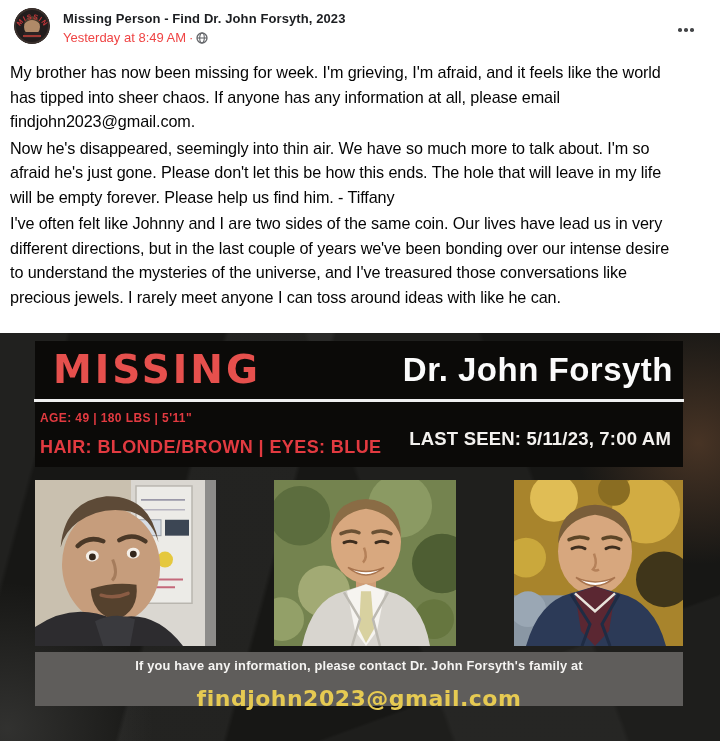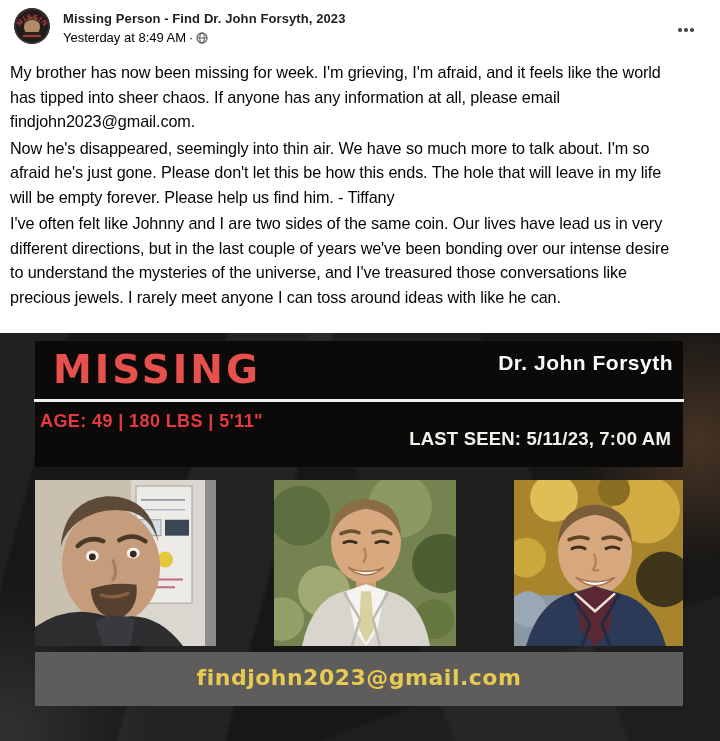--- a/index.html
+++ b/index.html
@@ -7,21 +7,21 @@
     width:720px;height:741px;position:relative;background:#ffffff;
     font-family:"Liberation Sans", sans-serif;overflow:hidden;
     -webkit-font-smoothing:antialiased;
   }
   
   .post-header{position:absolute;top:0;left:0;width:720px;height:56px;}
   .avatar{position:absolute;left:14px;top:8px;width:36px;height:36px;border-radius:50%;
     overflow:hidden;cursor:pointer;}
   .header-text{position:absolute;left:63px;top:11px;}
   .page-name{font-size:13px;font-weight:bold;color:#1c1e21;letter-spacing:.1px;cursor:pointer;}
-  .sub-row{margin-top:4px;font-size:13px;color:#000000;display:flex;align-items:center;gap:3px;}
+  .sub-row{margin-top:4px;font-size:13px;color:#ef4444;display:flex;align-items:center;gap:3px;}
   .sub-row .ts{cursor:pointer;}
   .more-btn{position:absolute;right:18px;top:18px;width:32px;height:24px;display:flex;
     align-items:center;justify-content:center;gap:2.5px;cursor:pointer;border-radius:4px;}
   .more-btn i{width:3.6px;height:3.6px;border-radius:50%;background:#444648;display:block;}
   
   .post-body{position:absolute;left:10px;top:60px;width:700px;color:#050505;
     font-size:16.2px;line-height:24.5px;letter-spacing:-.1px;}
   .post-body p{margin:0 0 2px 0;white-space:pre-line;}
   .hashtag{display:inline-block;margin-top:1px;color:#6486c2;text-decoration:none;cursor:pointer;}
   
@@ -32,23 +32,23 @@
       radial-gradient(circle at 1% 97%, rgba(210,210,210,.14), transparent 18%),
       linear-gradient(105deg, rgba(255,255,255,.045) 8%, transparent 8.6%, transparent 27%, rgba(255,255,255,.05) 27.6%, rgba(255,255,255,.05) 40%, transparent 40.6%),
       linear-gradient(70deg, transparent 52%, rgba(255,255,255,.035) 52.6%, rgba(255,255,255,.035) 72%, transparent 72.6%),
       linear-gradient(160deg, transparent 78%, rgba(255,255,255,.03) 78.5%),
       #171715;
   }
   .poster-panel{position:absolute;left:35px;top:8px;width:648px;height:126px;background:#0b0a08;}
   .missing-title{position:absolute;left:18px;top:6px;font-family:"DejaVu Sans", sans-serif;
     font-size:39px;font-weight:bold;color:#e6504d;letter-spacing:3px;}
   .person-name{position:absolute;right:10px;top:10px;font-family:"Liberation Sans", sans-serif;
-    font-size:21px;font-weight:bold;color:#fbfbfb;letter-spacing:.5px;margin-left:28px;}
+    font-size:33px;font-weight:bold;color:#fbfbfb;letter-spacing:.5px;margin-left:28px;}
   .poster-divider{position:absolute;left:-1px;right:-1px;top:58px;height:3px;background:#efefef;}
-  .stats-line1{position:absolute;left:5px;top:70px;font-size:18px;font-weight:bold;
+  .stats-line1{position:absolute;left:5px;top:70px;font-size:12px;font-weight:bold;
     color:#e23a40;letter-spacing:.4px;}
   .stats-line2{position:absolute;left:5px;top:96px;font-size:18px;font-weight:bold;
     color:#e23a40;letter-spacing:.4px;}
   .last-seen{position:absolute;right:12px;top:87px;font-size:18.5px;font-weight:bold;
     color:#f3f1ee;letter-spacing:.2px;}
   .photo{position:absolute;top:147px;height:166px;display:block;}
   .photo1{left:35px;width:181px;}
   .photo2{left:274px;width:182px;}
   .photo3{left:514px;width:169px;}
   .contact-bar{position:absolute;left:35px;top:319px;width:648px;height:54px;background:#5f5d5b;
@@ -107,20 +107,21 @@
 precious jewels. I rarely meet anyone I can toss around ideas with like he can.</p>
 </div>
 
 <div class="poster">
 
   <div class="poster-panel">
     <div class="missing-title">MISSING</div>
     <div class="person-name">Dr. John Forsyth</div>
     <div class="poster-divider"></div>
     <div class="stats-line1">AGE: 49 |  180 LBS  |  5'11"</div>
+    <div class="stats-line2">HAIR: BLONDE/BROWN | EYES: BLUE</div>
     <div class="last-seen">LAST SEEN: 5/11/23, 7:00 AM</div>
   </div>
 
   <svg class="photo photo1" viewBox="0 0 181 167" preserveAspectRatio="none">
     <rect width="181" height="167" fill="#c9c0af"></rect>
     <rect x="96" width="85" height="167" fill="#dad7d1"></rect>
     <rect x="170" width="11" height="167" fill="#8d8c8a"></rect>
     <rect x="101" y="6" width="56" height="118" fill="#ecebe7" stroke="#b9b6af" stroke-width="1.5"></rect>
     <line x1="106" y1="20" x2="150" y2="20" stroke="#9a98a8" stroke-width="2"></line>
     <line x1="106" y1="30" x2="150" y2="30" stroke="#b6b4c0" stroke-width="1.5"></line>
@@ -190,15 +191,16 @@
     <path d="M 62,98 Q 81,115 101,98 Q 81,107 62,98 Z" fill="#ffffff" stroke="#a8744e" stroke-width="1.5"></path>
     <path d="M 56,112 Q 81,122 106,112 L 104,120 Q 81,128 58,120 Z" fill="#8a6a48" opacity=".55"></path>
     <path d="M 12,167 Q 25,122 57,114 L 81,107 L 105,114 Q 140,122 152,167 Z" fill="#2c3a57"></path>
     <path d="M 61,114 L 81,107 L 101,114 L 95,152 L 81,167 L 67,152 Z" fill="#5b2732"></path>
     <path d="M 61,114 L 81,132 L 101,114" fill="none" stroke="#e8e4dc" stroke-width="2.5"></path>
     <path d="M 57,115 L 76,145 L 68,167" fill="none" stroke="#1f2c44" stroke-width="3"></path>
     <path d="M 105,115 L 88,145 L 96,167" fill="none" stroke="#1f2c44" stroke-width="3"></path>
   </svg>
 
   <div class="contact-bar">
+    <div class="contact-line">If you have any information, please contact Dr. John Forsyth's family at</div>
     <div class="contact-email">findjohn2023@gmail.com</div>
   </div>
 </div>
 
 </body></html>

